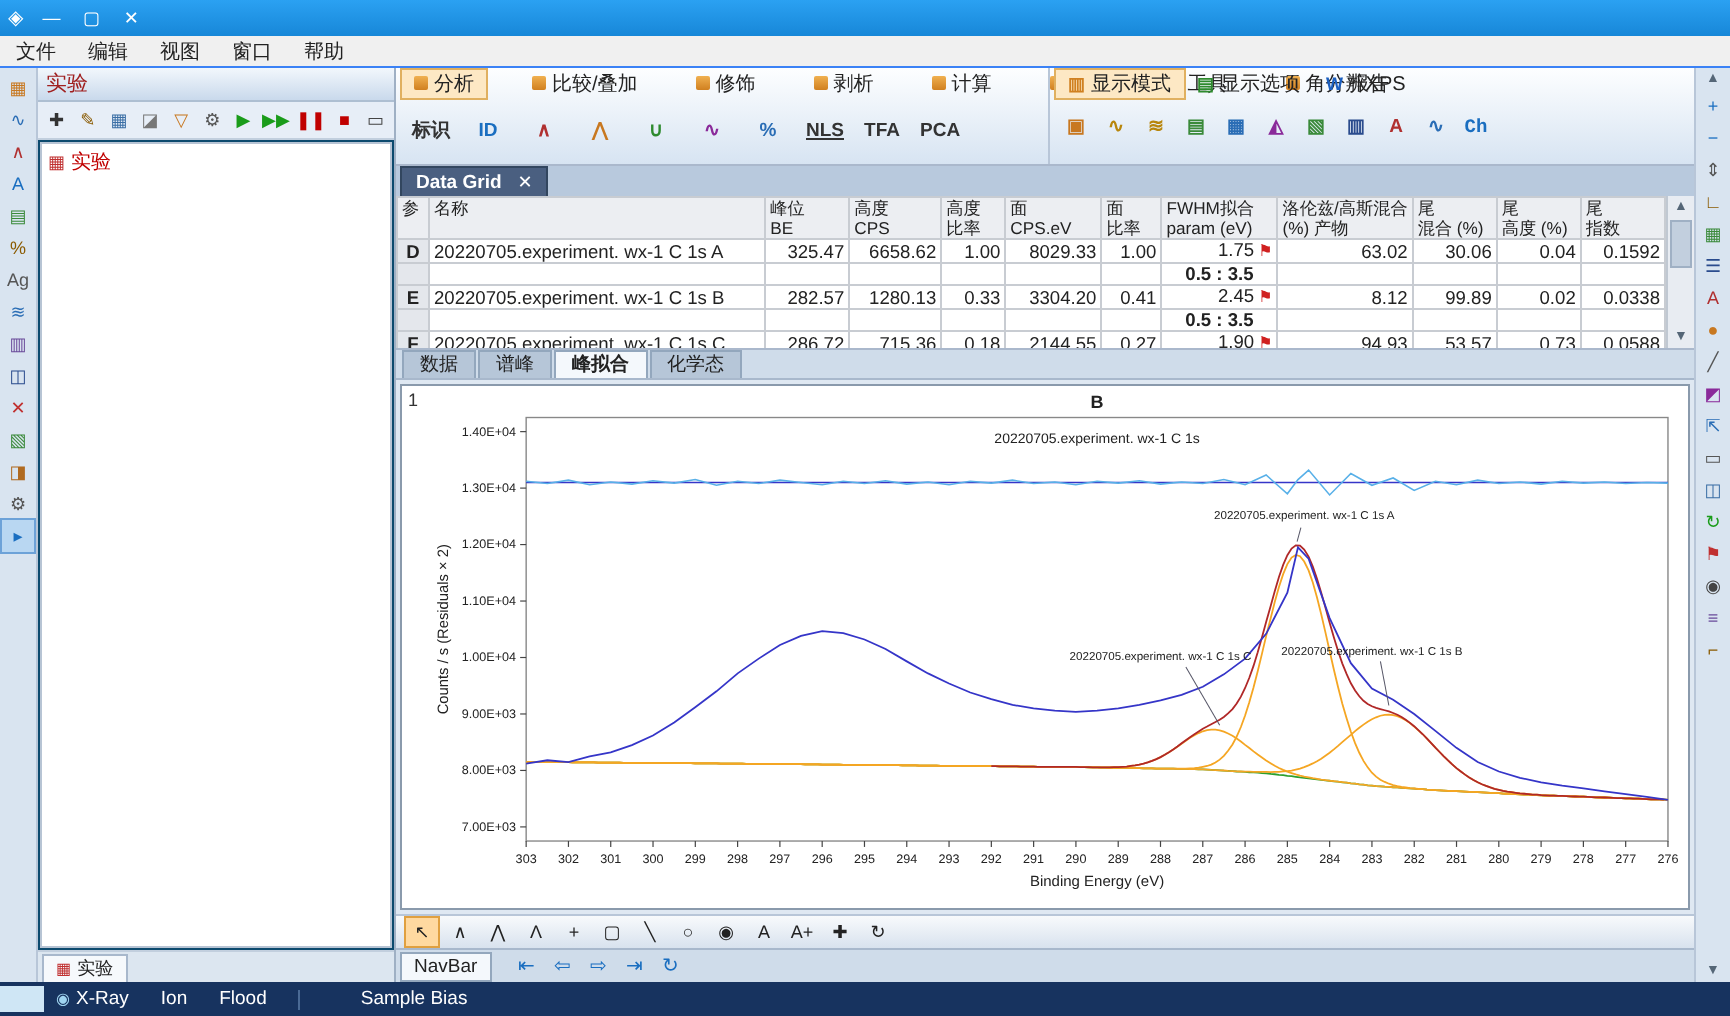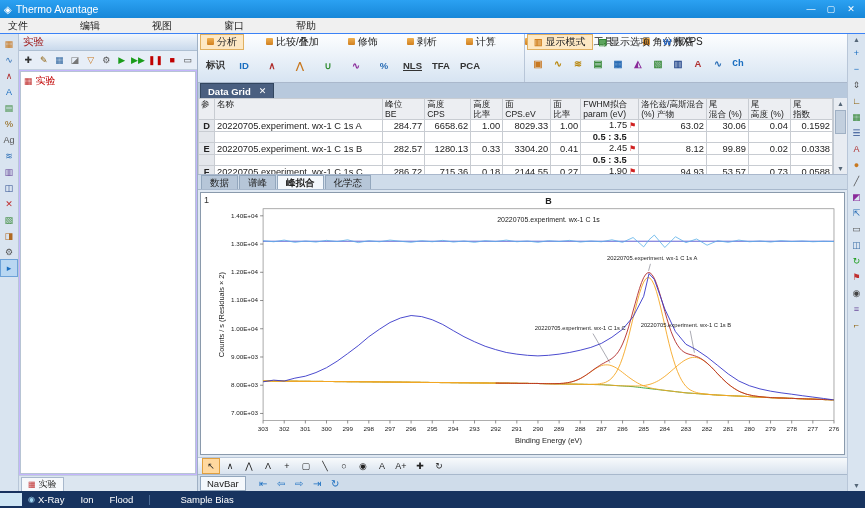--- a/index.html
+++ b/index.html
@@ -5,30 +5,30 @@
   html,body{margin:0;padding:0;background:#9aa8b8;}
   .window{position:relative;width:865px;height:508px;font-family:"Liberation Sans",sans-serif;
     font-size:11px;background:#d6e3f2;overflow:hidden;color:#222;}
   
   .titlebar{height:18px;background:linear-gradient(#2ba1f2,#1787d8);display:flex;align-items:center;
     padding:0 4px;color:#fff;font-size:10.5px;}
   .app-icon{margin-right:4px;font-size:10px;}
   .title-text{flex:1;}
   .win-btn{width:20px;text-align:center;font-size:9px;cursor:default;}
   
-  .menubar{height:15px;background:#f0f0f0;border-bottom:4px solid #3b82f6;display:flex;align-items:center;font-size:10px;gap:36px;}
+  .menubar{height:15px;background:#f0f0f0;border-bottom:4px solid #3b82f6;display:flex;align-items:center;font-size:10px;}
   .menu-item{padding:0 8px;}
   
   .body{position:absolute;top:34px;bottom:17px;left:0;right:0;display:flex;}
   .left-strip{width:18px;background:#d9e4f0;border-right:1px solid #b8c6d8;display:flex;flex-direction:column;
     align-items:center;padding-top:2px;overflow:hidden;}
   .strip-icon{width:16px;height:16px;line-height:16px;text-align:center;font-size:9px;}
   .strip-icon.active{background:#b9d7f2;outline:1px solid #6da2d8;}
   
-  .left-panel{width:178px;background:#c4b5fd;border-right:1px solid #9fb0c4;display:flex;flex-direction:column;}
+  .left-panel{width:178px;background:#0c4a6e;border-right:1px solid #9fb0c4;display:flex;flex-direction:column;}
   .panel-header{height:16px;background:linear-gradient(#f2f7fc,#c9d9ec);border-bottom:1px solid #aebfd2;
     color:#a02020;font-size:10.5px;display:flex;align-items:center;padding:0 4px;}
   .panel-toolbar{height:18px;background:#e7eef7;border-bottom:1px solid #c2cfde;display:flex;align-items:center;
     padding:0 2px;gap:1px;overflow:hidden;}
   .ptool-icon{width:15px;height:15px;line-height:15px;text-align:center;font-size:9px;border:1px solid transparent;}
   .tree{flex:1;background:#fff;border:1px solid #b7c4d4;margin:1px;overflow:hidden;}
   .tree-node{display:flex;align-items:center;gap:3px;padding:2px 3px;}
   .tree-icon{font-size:9px;color:#c03030;}
   .tree-label{color:#c00000;font-size:10px;}
   .panel-tabs{height:15px;background:#dce6f0;border-top:1px solid #c2cfde;display:flex;align-items:flex-end;}
@@ -107,21 +107,20 @@
   .status-sep{width:1px;height:10px;background:#4a6a95;margin-right:16px;}
   .status-item.bias{margin-left:14px;}
 </style>
 </head>
 <body>
 
 <div class="window">
 
   <div class="titlebar">
     <span class="app-icon">◈</span>
-    <span class="title-text">Thermo Avantage</span>
     <span class="win-btn">—</span>
     <span class="win-btn">▢</span>
     <span class="win-btn">✕</span>
   </div>
 
   <div class="menubar">
     <span class="menu-item">文件</span>
     <span class="menu-item">编辑</span>
     <span class="menu-item">视图</span>
     <span class="menu-item">窗口</span>
@@ -307,21 +306,21 @@
                 <th>
                   <div>尾</div>
                   <div>指数</div>
                 </th>
               </tr>
             </thead>
           <tbody id="grid-body">
               <tr>
                 <td class="rowhead">D</td>
                 <td class="namecell">20220705.experiment. wx-1 C 1s A</td>
-                <td>284.77</td>
+                <td>325.47</td>
                 <td>6658.62</td>
                 <td>1.00</td>
                 <td>8029.33</td>
                 <td>1.00</td>
                 <td>1.75<span class="lockflag">⚑</span></td>
                 <td>63.02</td>
                 <td>30.06</td>
                 <td>0.04</td>
                 <td>0.1592</td>
               </tr>

